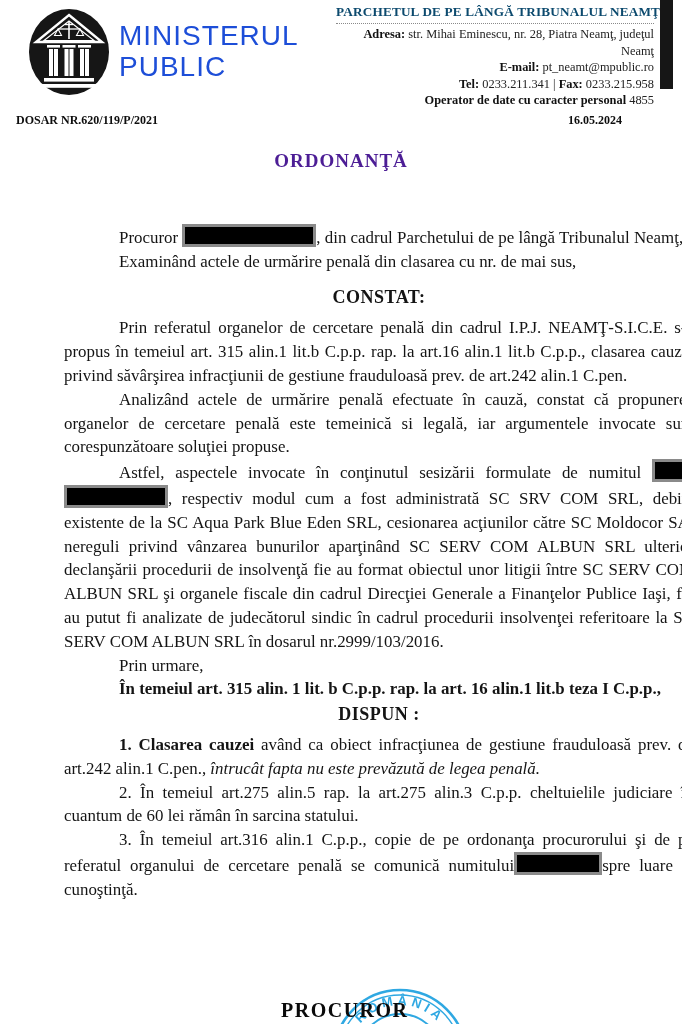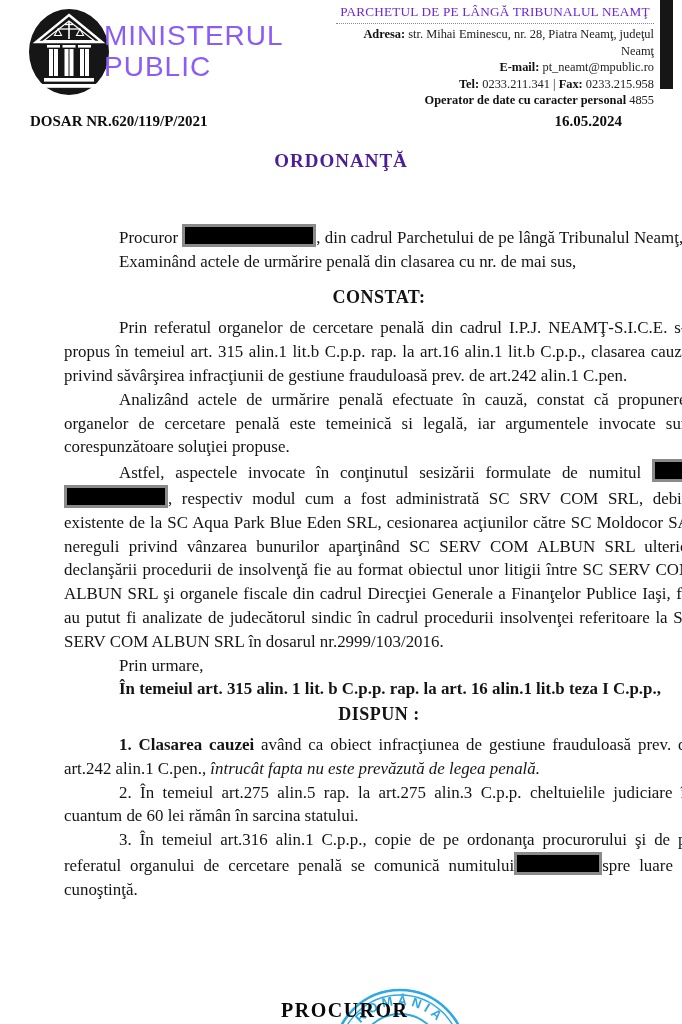--- a/index.html
+++ b/index.html
@@ -4,38 +4,38 @@
 <style>
   html,body{margin:0;padding:0;background:#e8e8e8;}
   .page{
     position:relative;width:682px;height:1024px;background:#ffffff;
     margin:0 auto;overflow:hidden;
     font-family:"Liberation Serif", serif;color:#141414;
   }
   
   .logo{position:absolute;left:28px;top:8px;width:82px;height:88px;}
   .orgname{
-    position:absolute;left:104px;top:20px;
+    position:absolute;left:119px;top:20px;
     font-family:"Liberation Sans", sans-serif;
-    font-size:28px;line-height:31px;color:#8b5cf6;letter-spacing:1px;
+    font-size:28px;line-height:31px;color:#1d4ed8;letter-spacing:1px;
   }
   .hright{position:absolute;left:336px;top:4px;width:318px;}
   .office{
-    font-weight:normal;font-size:13.2px;text-align:center;
-    letter-spacing:0.2px;color:#6d28d9;white-space:nowrap;
+    font-weight:bold;font-size:13.2px;text-align:center;
+    letter-spacing:0.2px;color:#0c4a6e;white-space:nowrap;
   }
   .hdiv{border-top:1.6px dotted #8a8a8a;margin:3px 0 2px 0;}
   .hline{font-size:12.4px;line-height:16.5px;text-align:right;color:#222;}
   .hline b{color:#111;}
   .blackbar{position:absolute;left:660px;top:0;width:13px;height:89px;background:#161616;}
   
   .dosar-row{
-    position:absolute;left:30px;right:60px;top:113px;
+    position:absolute;left:16px;right:60px;top:113px;
     display:flex;justify-content:space-between;
-    font-weight:bold;font-size:15px;color:#0e0e0e;gap:41px;
+    font-weight:bold;font-size:12px;color:#0e0e0e;gap:41px;
   }
   .doc-title{
     position:absolute;left:0;top:150px;width:100%;text-align:center;
     font-weight:bold;font-size:19px;letter-spacing:1px;color:#4c1d95;
   }
   
   .body{
     position:absolute;left:30px;top:224px;width:630px;
     font-size:16.9px;line-height:23.8px;text-align:justify;margin-left:34px;
   }

